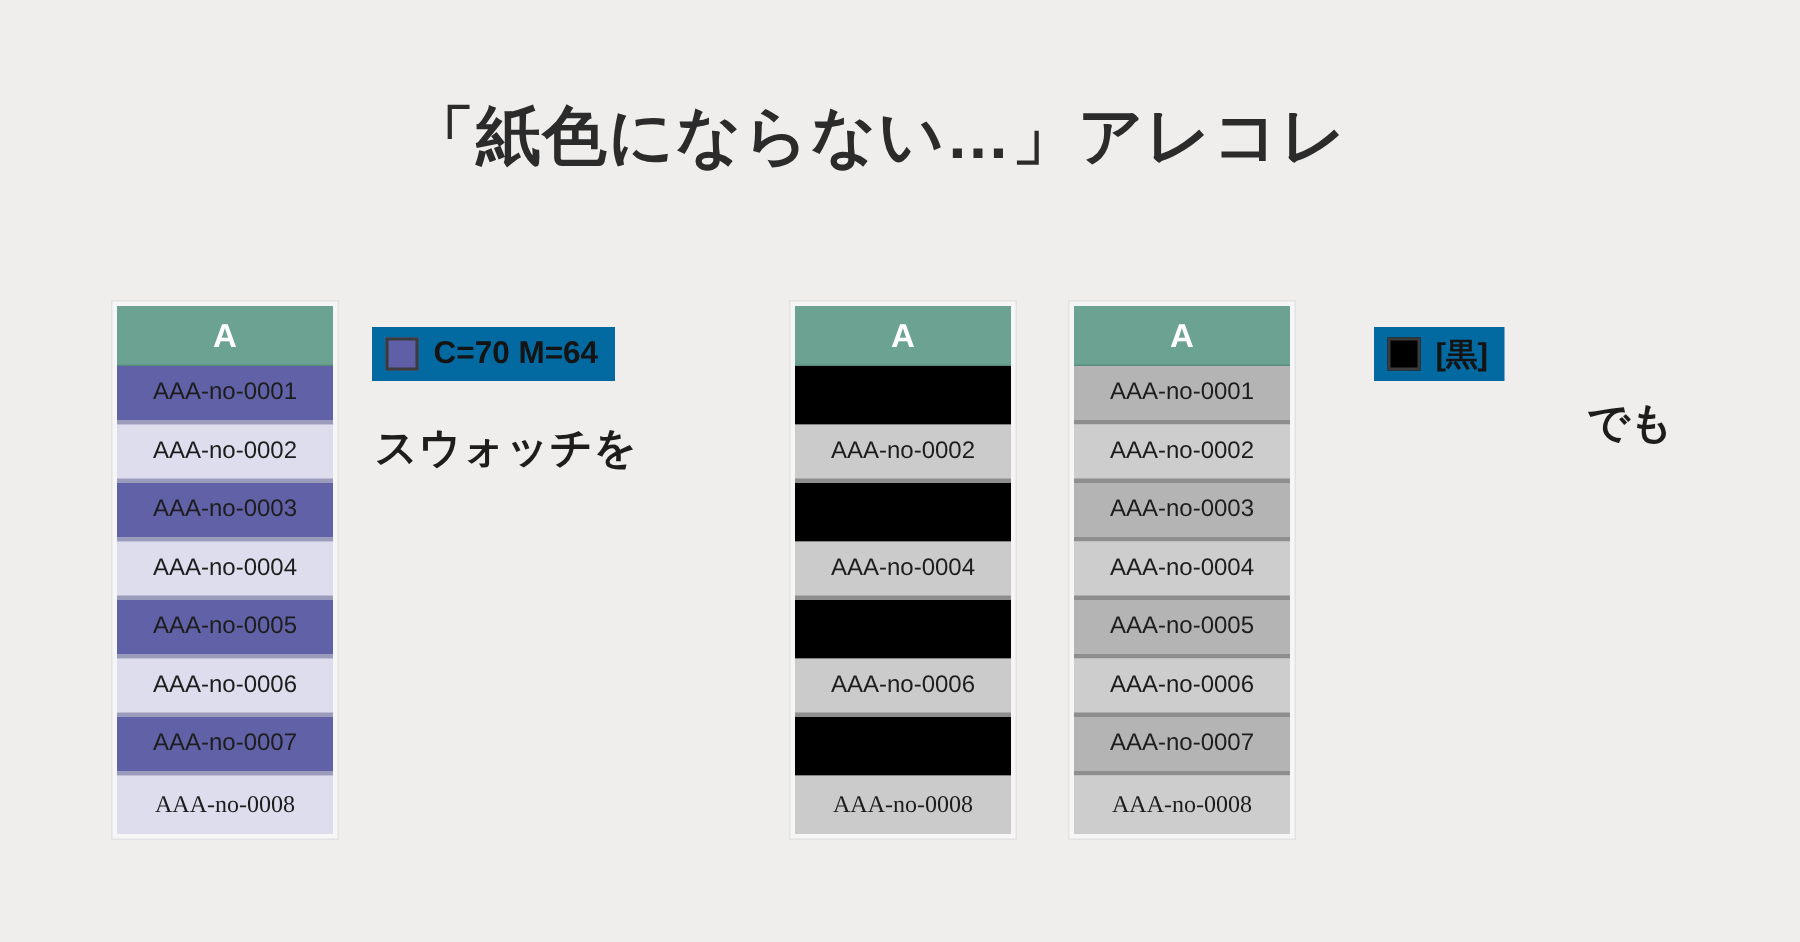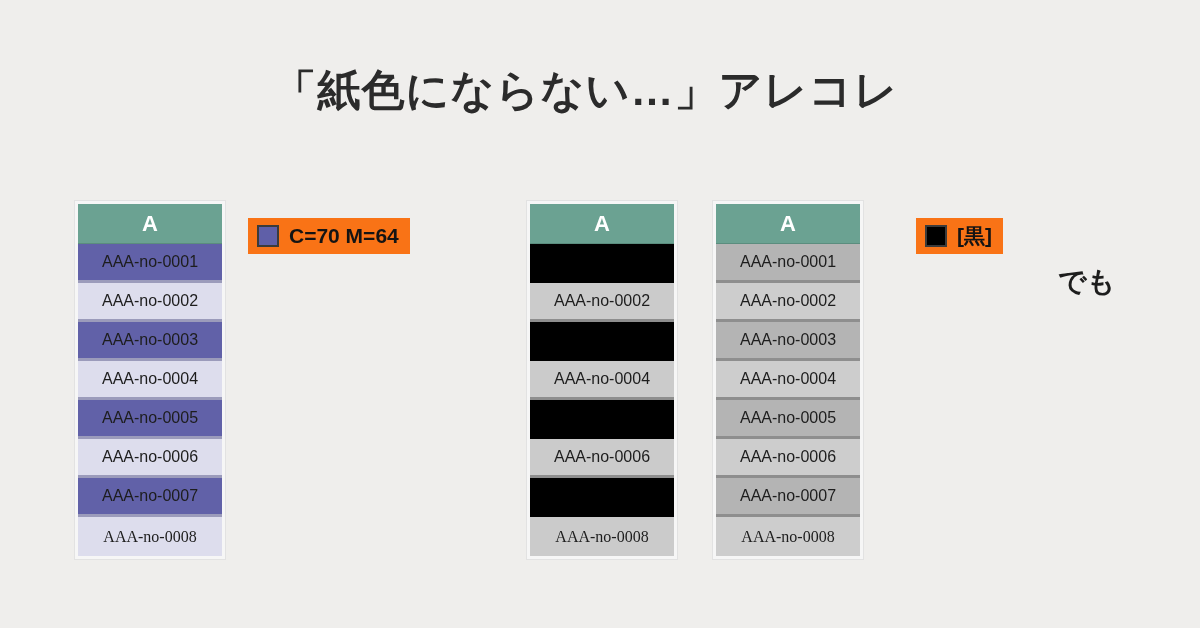--- a/index.html
+++ b/index.html
@@ -72,21 +72,21 @@
   .t2 .row.odd  { border-bottom-color: #000000; }
 
   
   .t3 .row.odd  { background: #b4b4b4; }
   .t3 .row.even { background: #cdcdcd; }
   .t3 .row      { border-bottom-color: #8e8e8e; }
 
   
   .legend {
     position: absolute;
-    background: #f97316;
+    background: #0369a1;
     display: flex;
     align-items: center;
     height: 36px;
     padding: 0 11px 0 9px;
     gap: 10px;
   }
   .legend-left  { left: 248px; top: 218px; }
   .legend-right { left: 916px; top: 218px; }
 
   .chip {
@@ -169,20 +169,21 @@
   <div class="row odd">AAA-no-0007</div>
   <div class="row even">AAA-no-0008</div>
 </div>
 
 <div class="legend legend-left">
   <span class="chip purple"></span>
   <span class="legend-text">C=70 M=64</span>
 </div>
 
 <div class="caption caption-left">
+  <div>スウォッチを</div>
 </div>
 
 <div class="legend legend-right">
   <span class="chip black"></span>
   <span class="legend-text">[黒]</span>
 </div>
 <div class="legend-suffix">でも</div>
 
 <div class="caption caption-right">
 </div>

